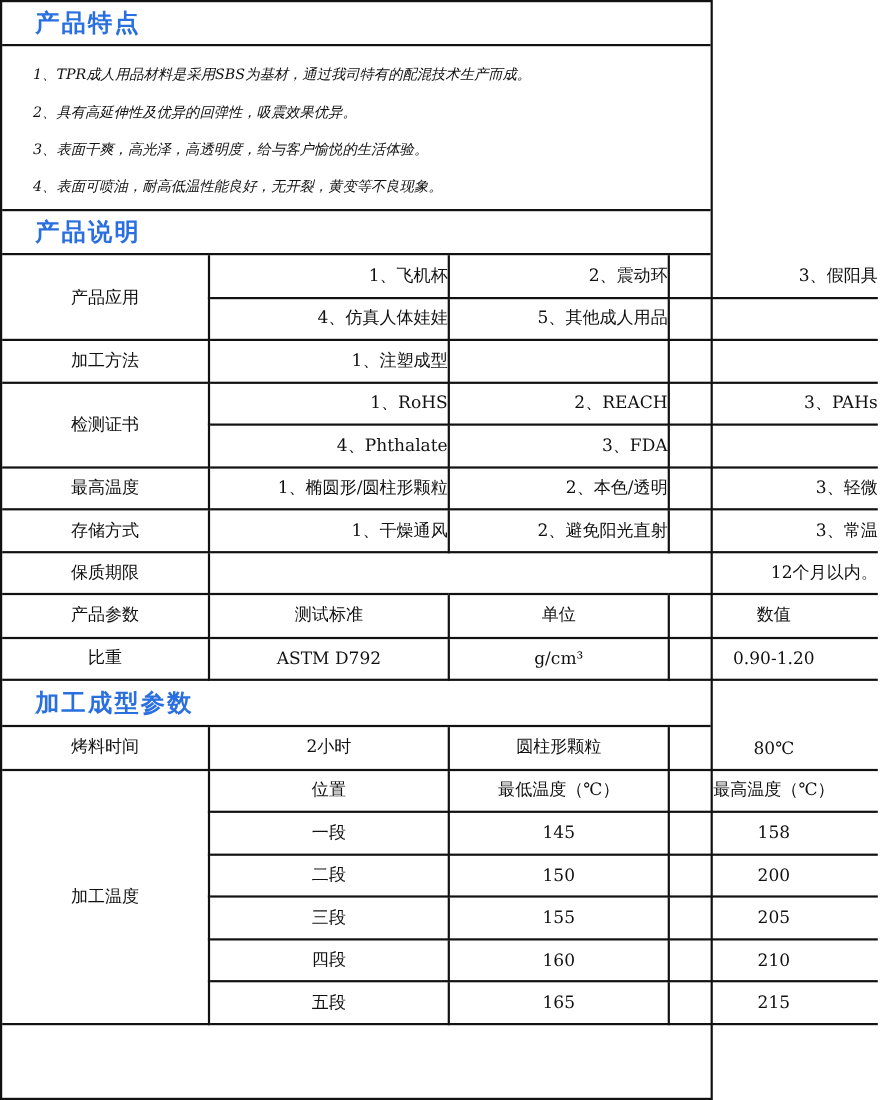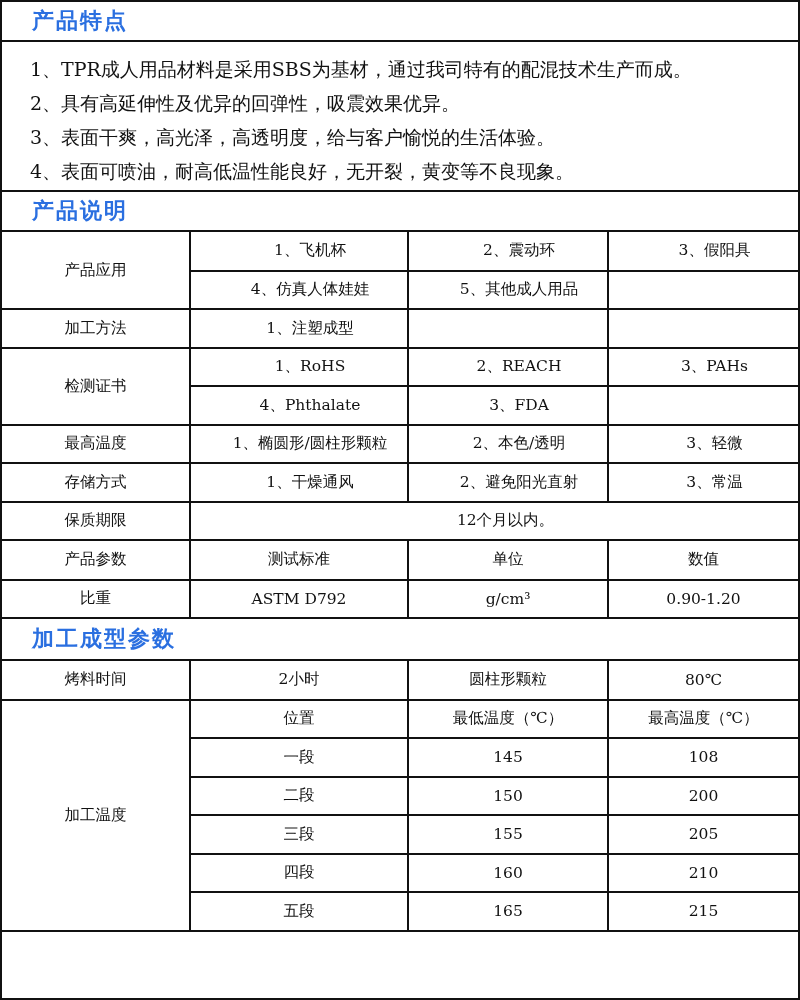--- a/index.html
+++ b/index.html
@@ -1,30 +1,30 @@
 <!DOCTYPE html>
 <html><head>
   <meta charset="utf-8">
   <style>
     * { box-sizing: border-box; margin: 0; padding: 0; }
     html, body { width: 800px; height: 1000px; background: #ffffff; overflow: hidden; }
     body { font-family: "DejaVu Serif", "Liberation Serif", serif; color: #111; }
-    .page { position: relative; width: 800px; height: 1000px; border: 2px solid #111; }
+    .page { position: relative; width: 648px; height: 1000px; border: 2px solid #111; }
     .section-header {
       height: 40px; border-bottom: 2px solid #111;
       padding-left: 30px; display: flex; align-items: center;
       font-family: "DejaVu Sans", "Liberation Sans", sans-serif;
       font-size: 22px; font-weight: bold; color: #2a6fe0; letter-spacing: 2px;
     }
     .features { height: 150px; border-bottom: 2px solid #111; padding: 10px 0 0 28px; }
-    .feature-line { font-size: 19px; line-height: 34px; height: 34px; white-space: nowrap; }
+    .feature-line { font-size: 13px; line-height: 34px; height: 34px; white-space: nowrap; font-style: italic; }
     table { border-collapse: collapse; width: 796px; table-layout: fixed; }
     td { border: 2px solid #111; font-size: 15.5px; height: 38.5px; padding: 0; vertical-align: middle; white-space: nowrap; }
     td.c { text-align: center; }
-    td.l { text-align: center; padding-left: 22px; }
+    td.l { text-align: right; padding-left: 22px; }
     tr > td:first-child { border-left: none; }
     tr > td:last-child { border-right: none; }
     .tbl-top td { border-top: none; }
     col.c1 { width: 188px; } col.c2 { width: 218px; } col.c3 { width: 200px; } col.c4 { width: 190px; }
     .sec3-header { height: 36px; }
     .sec4-header { height: 42px; }
   </style>
 </head>
 <body>
 
@@ -134,21 +134,21 @@
     </tr>
     <tr>
       <td class="c" rowspan="6">加工温度</td>
       <td class="c">位置</td>
       <td class="c">最低温度（℃）</td>
       <td class="c">最高温度（℃）</td>
     </tr>
     <tr>
       <td class="c">一段</td>
       <td class="c">145</td>
-      <td class="c">108</td>
+      <td class="c">158</td>
     </tr>
     <tr>
       <td class="c">二段</td>
       <td class="c">150</td>
       <td class="c">200</td>
     </tr>
     <tr>
       <td class="c">三段</td>
       <td class="c">155</td>
       <td class="c">205</td>

